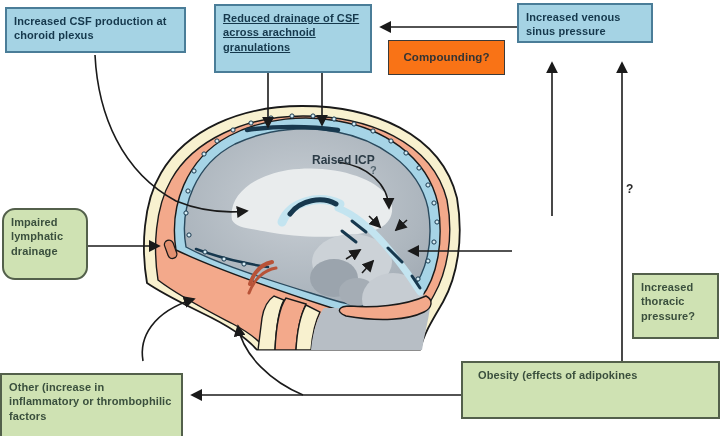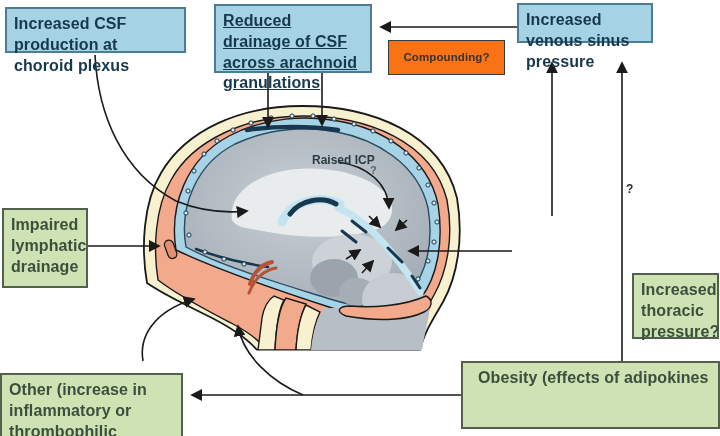--- a/index.html
+++ b/index.html
@@ -3,36 +3,36 @@
 <meta charset="utf-8">
 <style>
   html,body{margin:0;padding:0;background:#fff;}
   #stage{
     position:relative;width:720px;height:436px;background:#ffffff;overflow:hidden;
     font-family:"Liberation Sans","DejaVu Sans",sans-serif;
   }
   #art{position:absolute;left:0;top:0;width:720px;height:436px;}
   .box{
     position:absolute;box-sizing:border-box;
-    font-size:16px;font-weight:700;line-height:1.3;
+    font-size:11px;font-weight:700;line-height:1.3;
     padding:5px 7px;letter-spacing:.1px;
   }
   .box-blue{background:#a5d3e4;border:2px solid #4a7d98;color:#15384c;}
   .box-green{background:#cfe2b3;border:2px solid#53604b;color:#3a4f3d;}
   .box-white{background:#f97316;border:1.6px solid #3a3a3a;color:#343434;
     display:flex;align-items:center;justify-content:center;}
   #b-csf{left:5px;top:7px;width:181px;height:46px;}
   #b-red{left:214px;top:4px;width:158px;height:69px;text-decoration:underline;}
   #b-comp{left:388px;top:40px;width:117px;height:35px;font-size:11.5px;}
   #b-ven{left:517px;top:3px;width:136px;height:40px;}
-  #b-lym{left:2px;top:208px;width:86px;height:80px;}
+  #b-lym{left:2px;top:208px;width:86px;height:72px;border-radius:13px;}
   #b-sten{left:512px;top:216px;width:91px;height:71px;}
   #b-thor{left:632px;top:273px;width:87px;height:66px;}
   #b-other{left:0px;top:361px;width:183px;height:72px;margin-top:12px;}
-  #b-obes{left:461px;top:361px;width:259px;height:68px;padding-left:15px;}
+  #b-obes{left:461px;top:361px;width:259px;height:58px;padding-left:15px;}
   #b-obes div{white-space:nowrap;}
   .lbl{position:absolute;color:#2b3b46;font-weight:700;}
   #lbl-icp{left:264px;top:153px;font-size:12px;padding-left:48px;}
   #q-brain{left:370px;top:164px;font-size:11px;color:#55656f;}
   #q-right{left:626px;top:182px;font-size:12px;color:#2a2a2a;}
 </style>
 </head>
 <body>
 
 <div id="stage">

